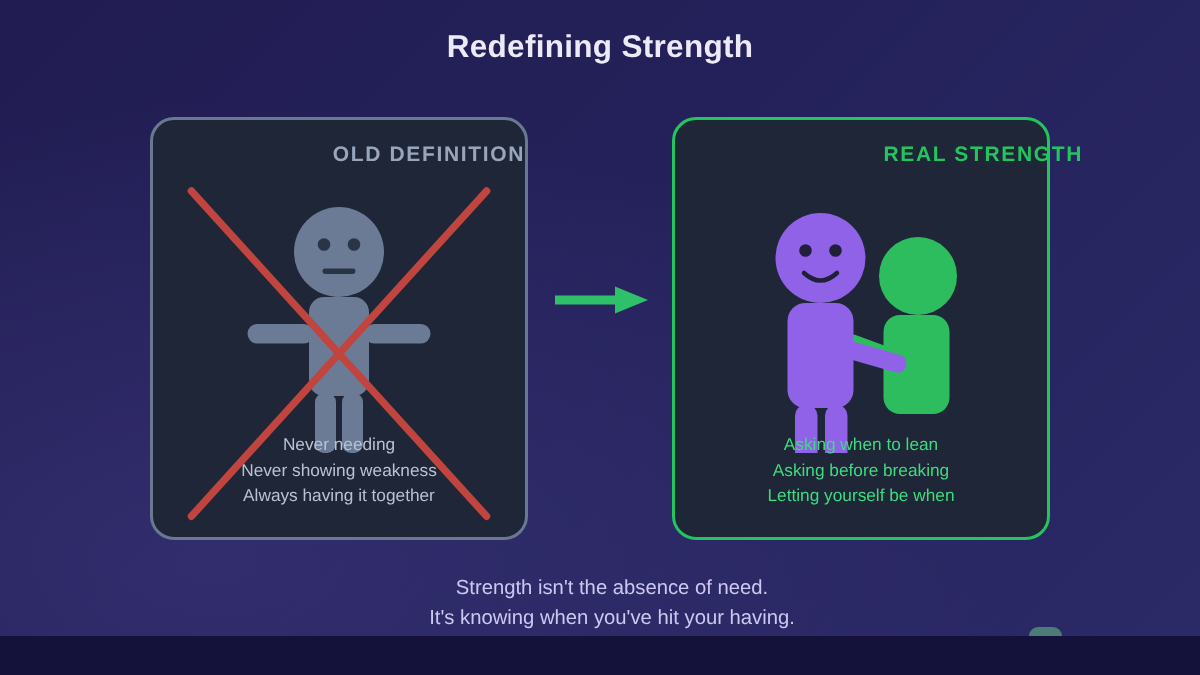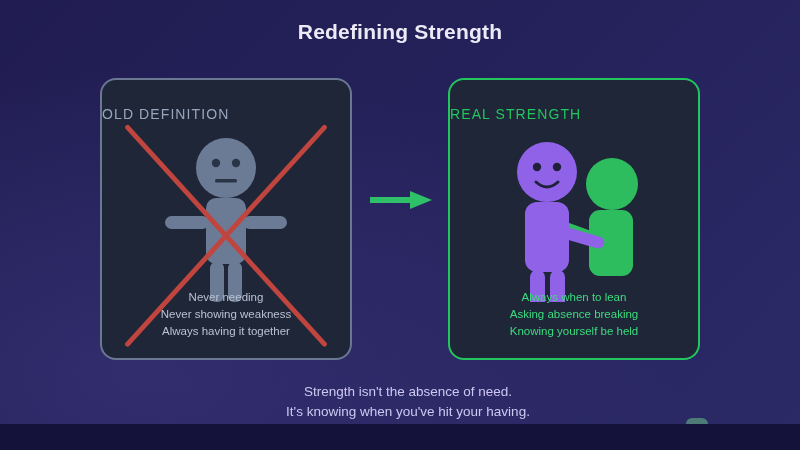--- a/index.html
+++ b/index.html
@@ -53,30 +53,30 @@
     left: 100px;
     border: 2px solid #6b7893;
   }
   .card-new {
     left: 448px;
     border: 2px solid #22c55e;
   }
 
   .card-title {
     position: absolute;
-    top: 26px;
+    top: 14px;
     left: 0;
     width: 100%;
-    text-align: left;
+    text-align: right;
     font-size: 14px;
-    font-weight: normal;
+    font-weight: bold;
     letter-spacing: 1.1px;
   }
   .card-old .card-title { color: #98a6bd; }
-  .card-new .card-title { color: #22c55e; }
+  .card-new .card-title { color: #22c55e; margin-left: 24px; }
 
   .figure-wrap {
     position: absolute;
     left: 0;
     top: 52px;
     width: 100%;
     height: 170px;
   }
   .figure-wrap svg { display: block; margin: 0 auto; }
 
@@ -207,23 +207,23 @@
         <path d="M37 50 q11 10 22 0" stroke="#20203a" stroke-width="3" fill="none" stroke-linecap="round"></path>
         <rect x="26" y="70" width="44" height="70" rx="12" fill="#9062e8"></rect>
 
         <rect x="62" y="100" width="44" height="12" rx="6" fill="#9062e8" transform="rotate(16 84 106)"></rect>
         <rect x="31" y="138" width="15" height="40" rx="7" fill="#9062e8"></rect>
         <rect x="51" y="138" width="15" height="40" rx="7" fill="#9062e8"></rect>
       </svg>
     </div>
 
     <div class="bullets">
-      <div>Always when to lean</div>
-      <div>Asking absence breaking</div>
-      <div>Knowing yourself be held</div>
+      <div>Asking when to lean</div>
+      <div>Asking before breaking</div>
+      <div>Letting yourself be when</div>
     </div>
   </div>
 
   <div class="caption">
     <div>Strength isn't the absence of need.</div>
     <div>It's knowing when you've hit your having.</div>
   </div>
 
   <div class="brand">
     <div class="brand-badge">

